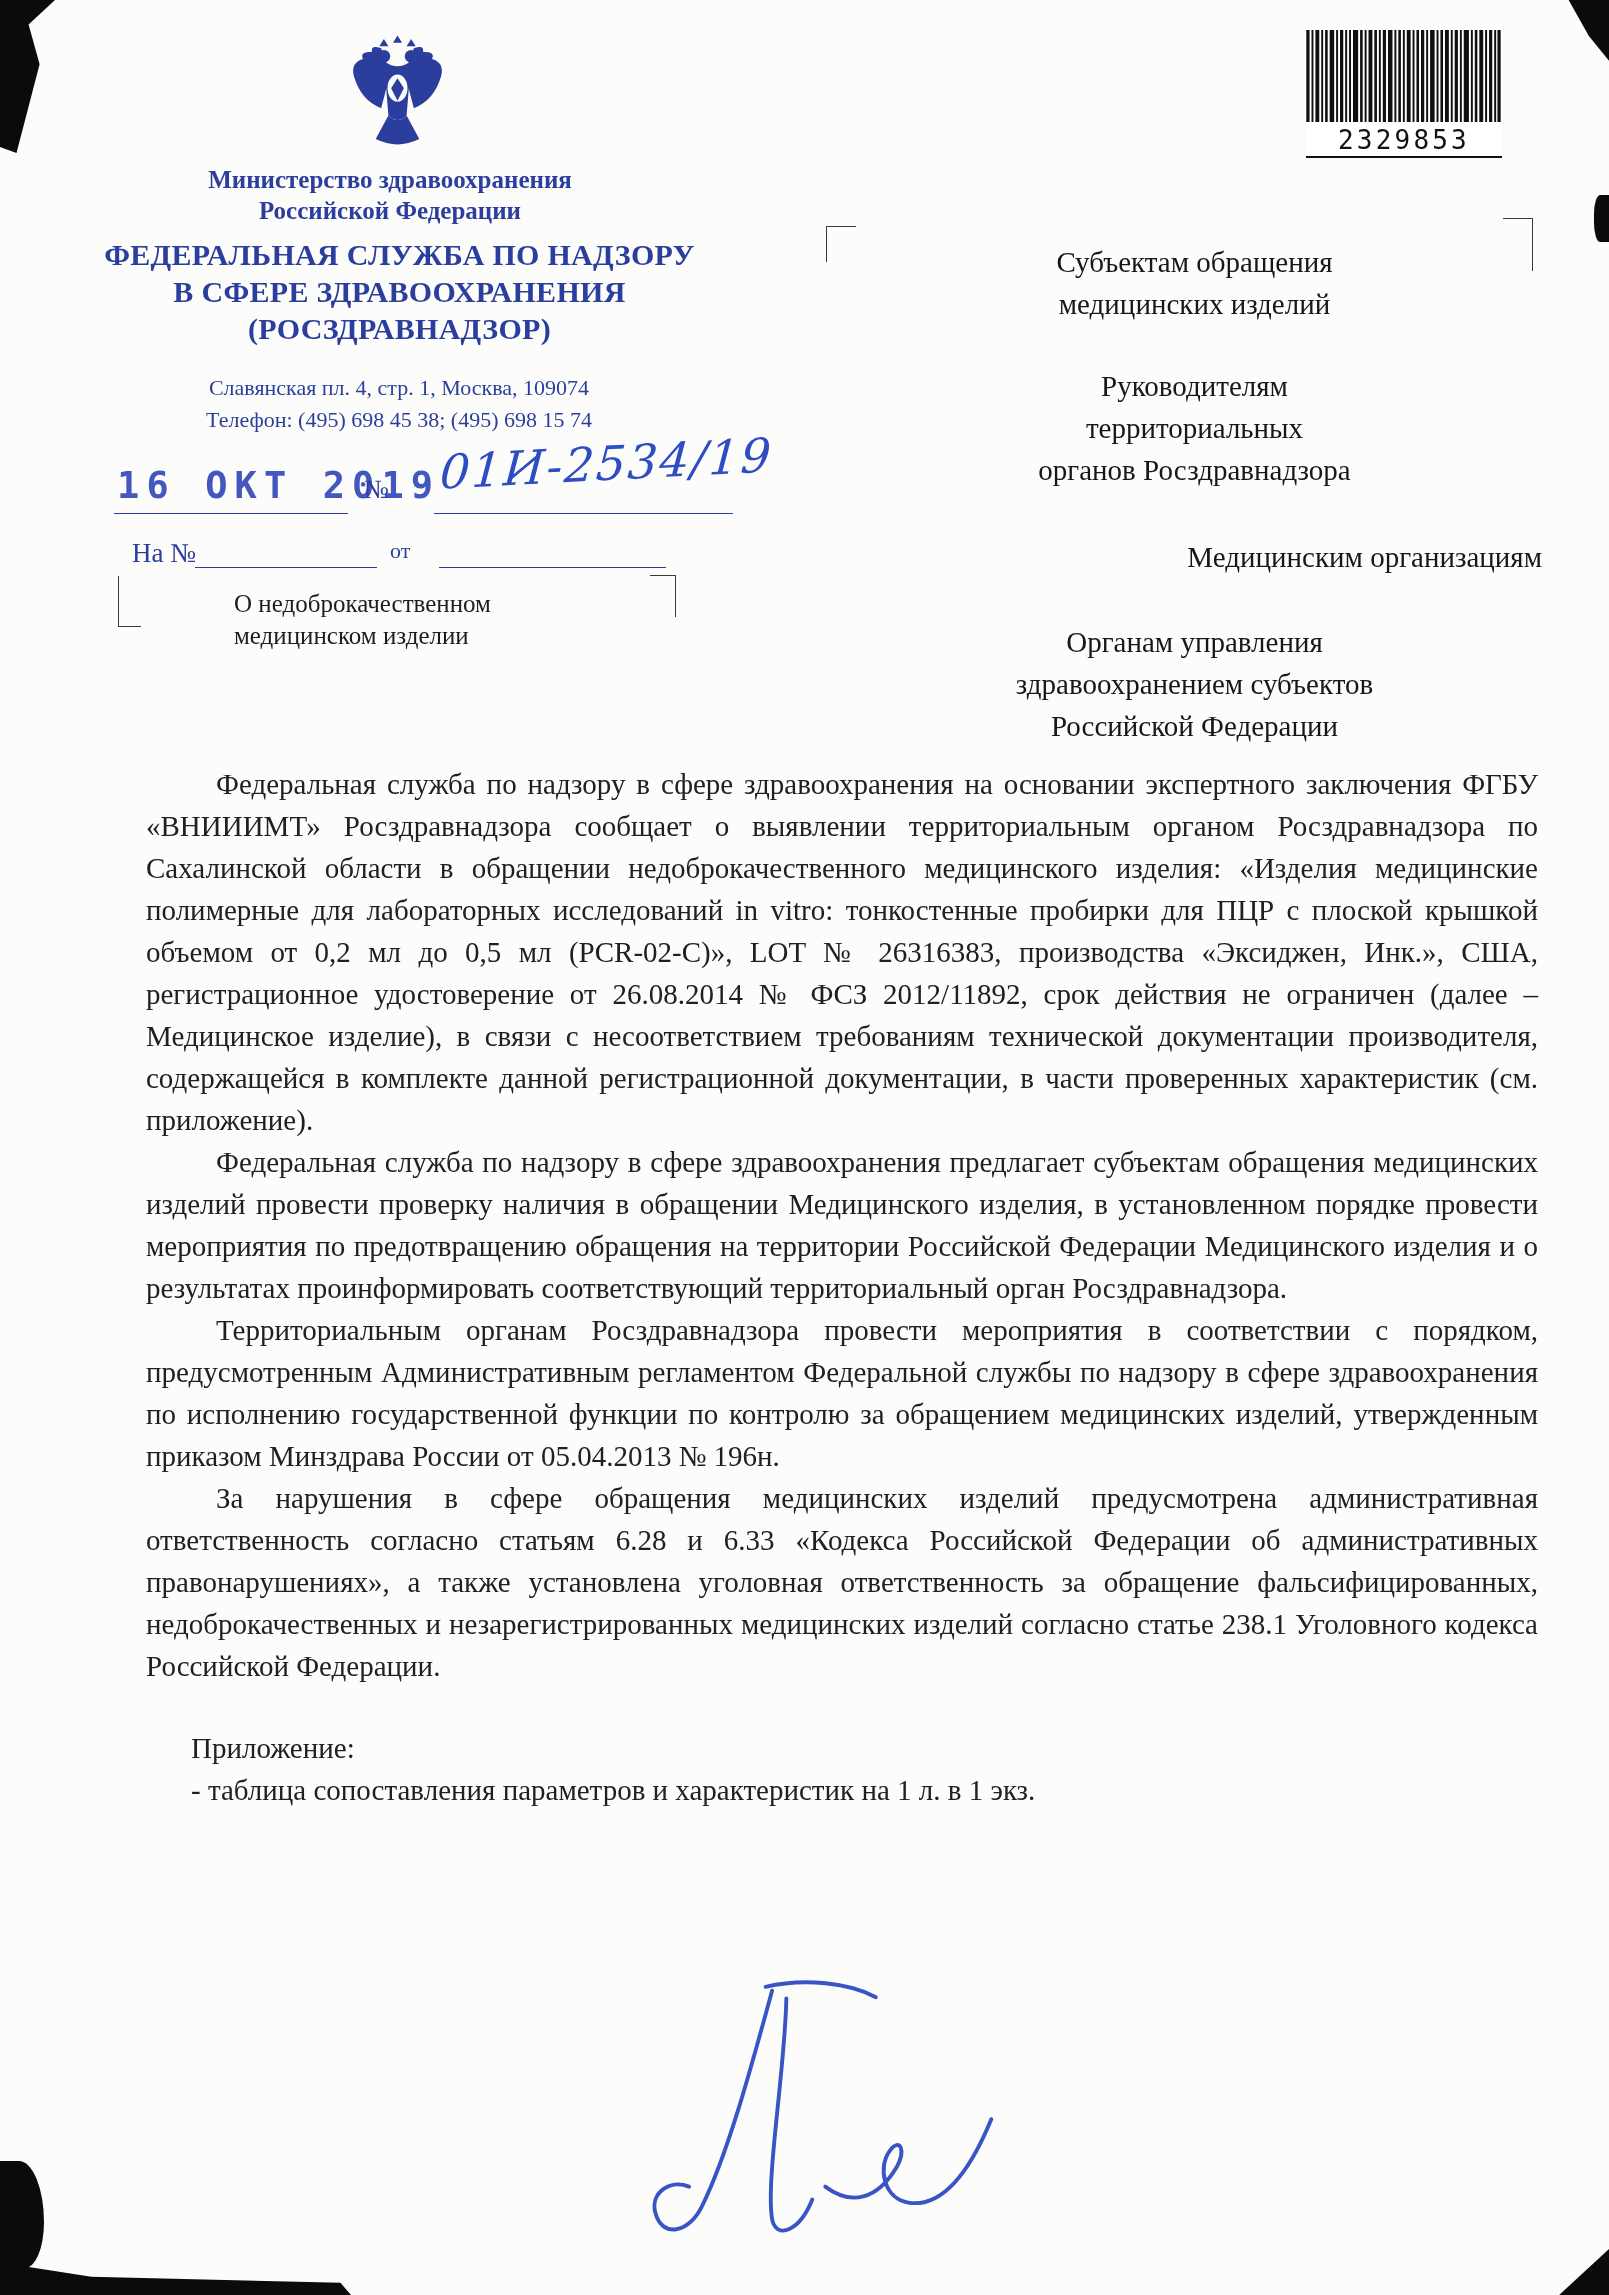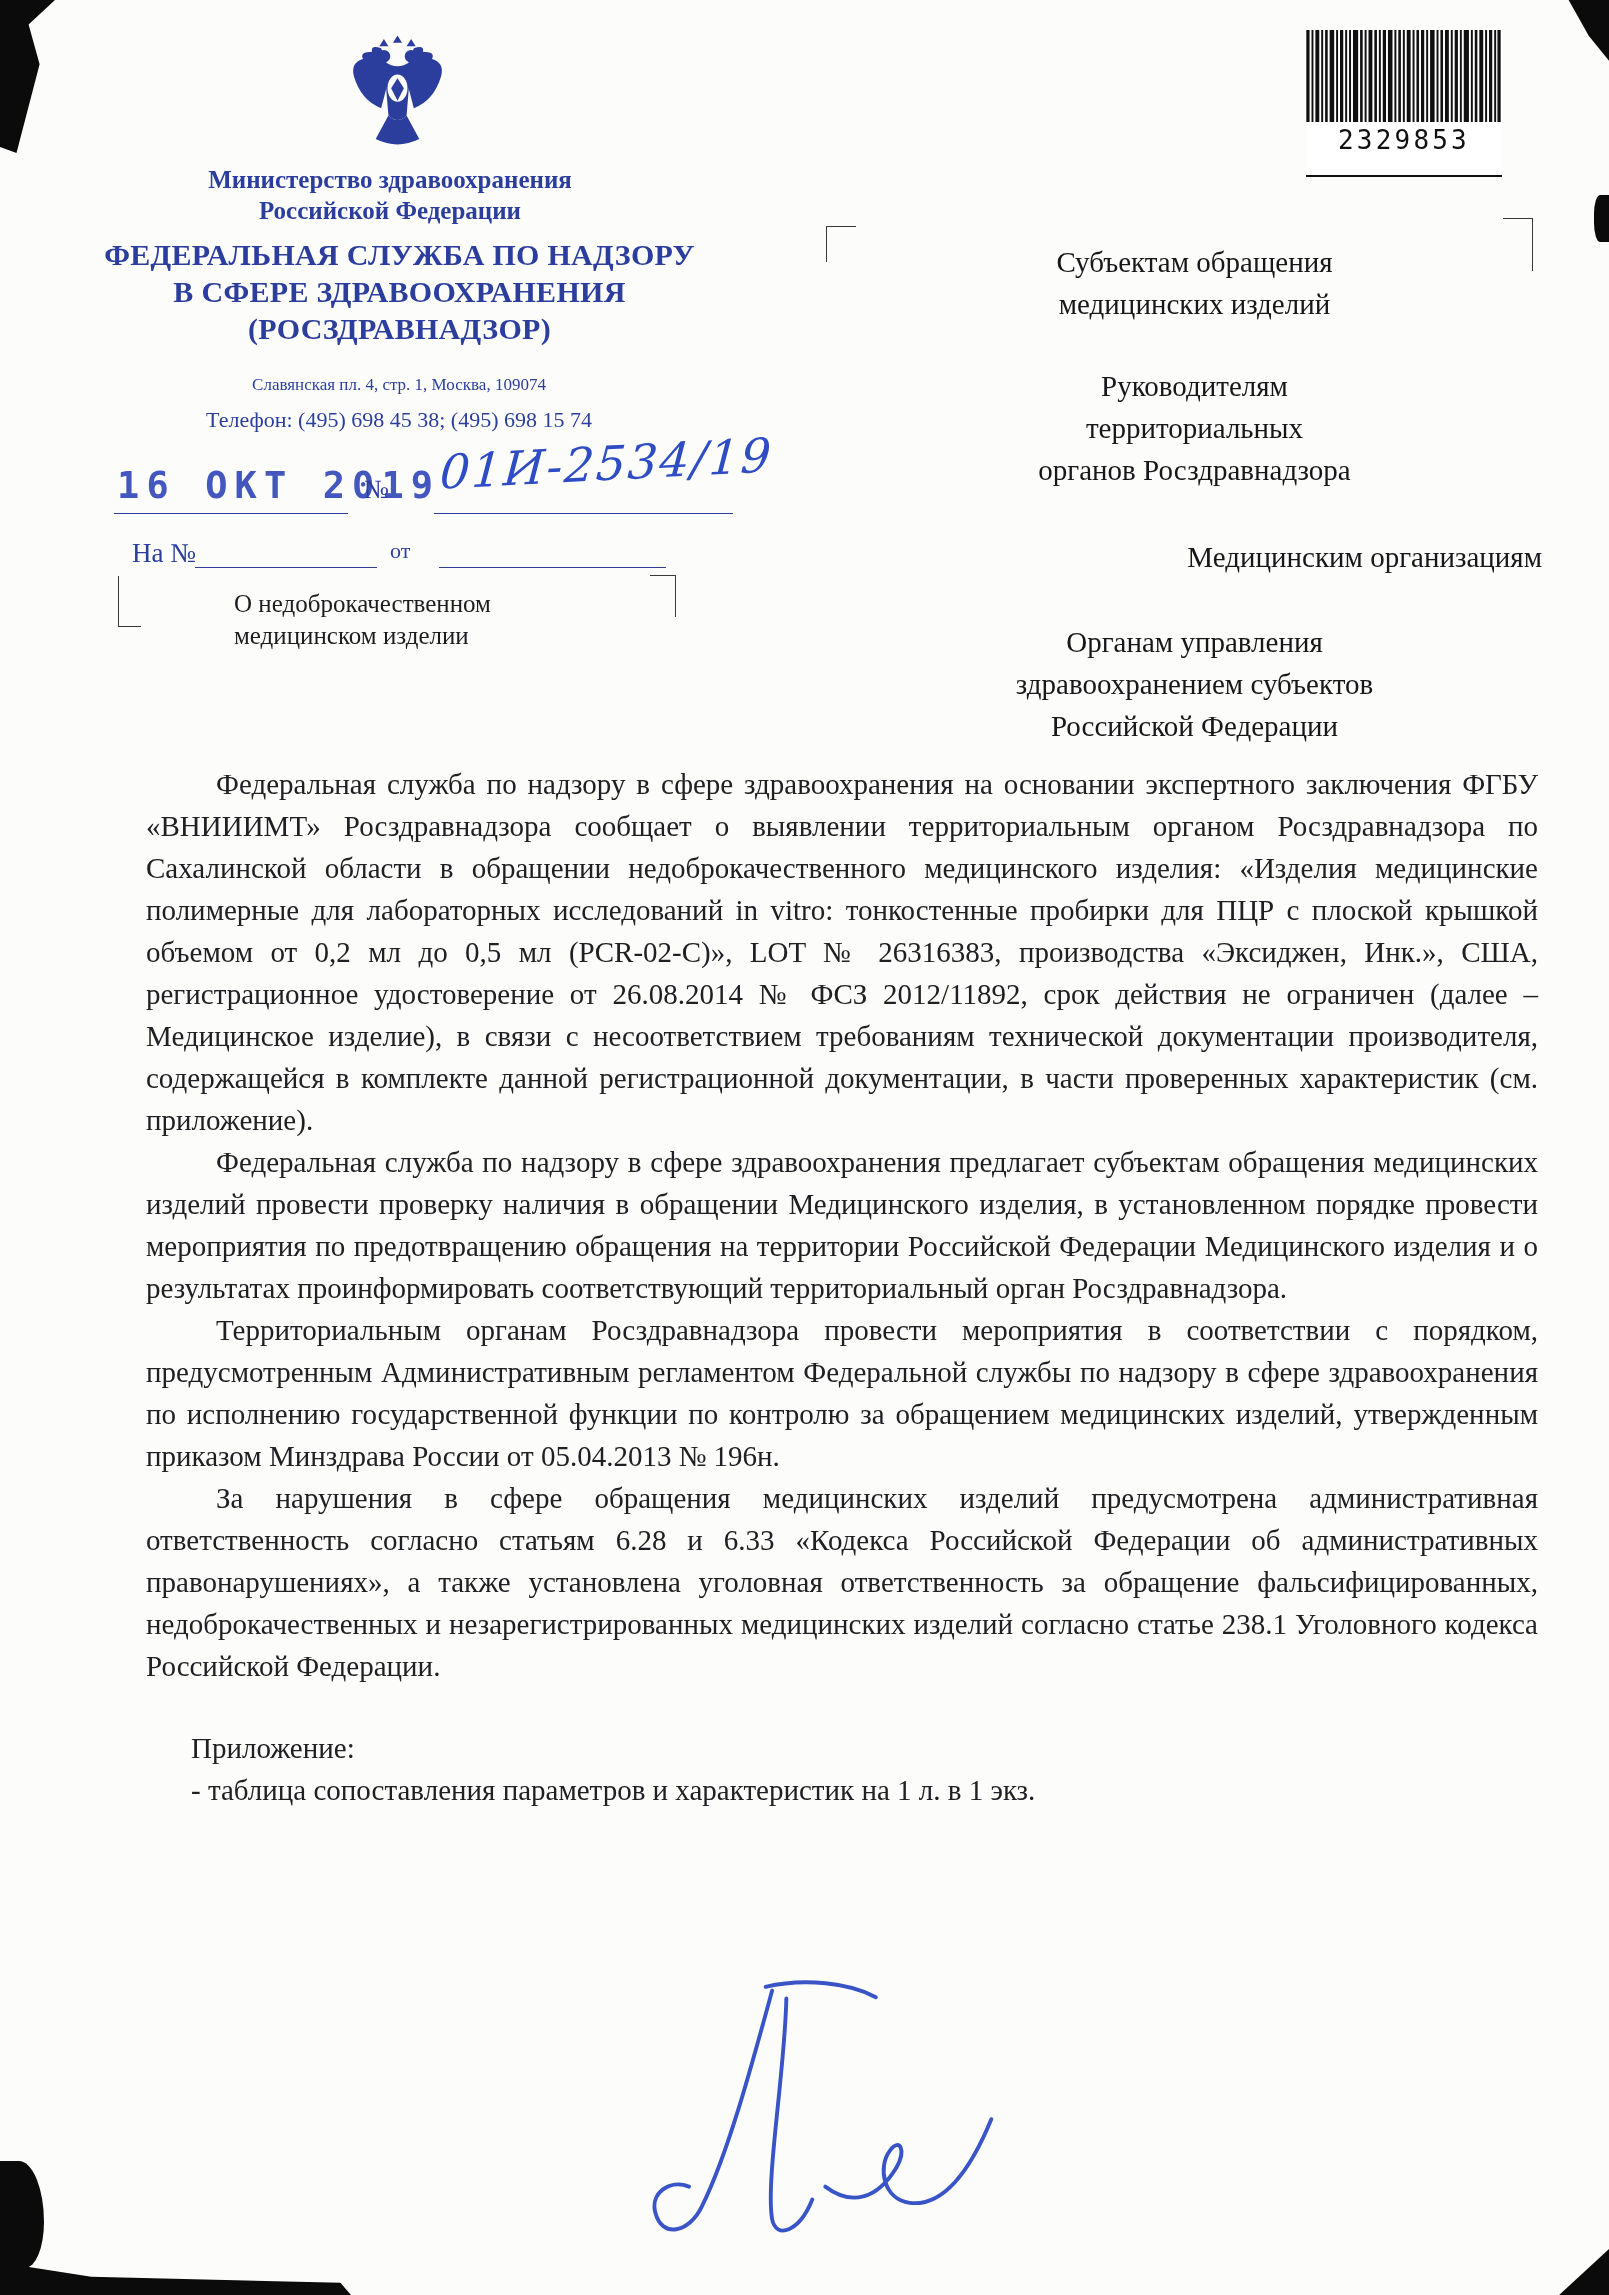--- a/index.html
+++ b/index.html
@@ -23,21 +23,21 @@
   .art-bl2 { left:0; bottom:27px; width:44px; height:107px; border-radius:0 60% 45% 0; }
   .art-br { right:0; bottom:0; width:62px; height:47px;
     clip-path:polygon(18% 100%,100% 0,100% 100%); }
 
   
   .emblem { position:absolute; left:343px; top:32px; width:109px; height:125px; }
   .ministry { position:absolute; left:62px; top:164px; width:656px; text-align:center;
     font-weight:bold; font-size:25px; line-height:31px; white-space:pre-line; }
   .service { position:absolute; left:52px; top:236px; width:695px; text-align:center;
     font-weight:bold; font-size:30px; line-height:37px; white-space:pre-line; letter-spacing:0.3px; }
-  .address { position:absolute; left:71px; top:375px; width:656px; text-align:center; font-size:17px; }
+  .address { position:absolute; left:71px; top:375px; width:656px; text-align:center; font-size:22px; }
   .phone   { position:absolute; left:71px; top:407px; width:656px; text-align:center; font-size:22px; }
 
   .date-stamp { position:absolute; left:117px; top:464px;
     font-family:"DejaVu Sans Mono", monospace; font-weight:bold; font-size:37px;
     letter-spacing:7.1px; color:#4457be; }
   .rule { position:absolute; border-top:1.9px solid #2b3e9e; }
   .rule-date   { left:114px; top:513px; width:234px; }
   .no-sign     { position:absolute; left:364px; top:475px; font-size:26px; }
   .outgoing-number { position:absolute; left:440px; top:436px; font-size:47px; font-style:italic;
     color:#2e4cc4; transform:rotate(-3deg) skewX(-7deg); letter-spacing:1.9px;
@@ -55,21 +55,21 @@
     border-left:1.9px solid #3a3a3a; border-bottom:1.9px solid #3a3a3a; }
   .subj-right { left:650px; top:575px; width:26px; height:42px;
     border-top:1.9px solid #3a3a3a; border-right:1.9px solid #3a3a3a; }
   .rec-mark-left  { left:826px; top:226px; width:30px; height:36px;
     border-left:1.9px solid #3a3a3a; border-top:1.9px solid #3a3a3a; }
   .rec-mark-right { left:1503px; top:218px; width:30px; height:53px;
     border-top:1.9px solid #3a3a3a; border-right:1.9px solid #3a3a3a; }
 
   
   .barcode { position:absolute; left:1306px; top:30px; width:196px; text-align:center;
-    border-bottom:2.6px solid #111; padding-bottom:20px; background:#fff; }
+    border-bottom:2.6px solid #111; padding-bottom:1px; background:#fff; }
   .barcode svg { display:block; width:195px; height:92px; }
   .barcode-number { font-family:"DejaVu Sans Mono", monospace; font-size:26px;
     letter-spacing:3.2px; color:#111; margin-top:2.6px; }
 
   
   .recipient { position:absolute; left:847px; width:695px; text-align:center;
     font-size:29px; line-height:42px; white-space:pre-line; color:#17171a; }
   .r1 { top:241px; } .r2 { top:365px; } .r3 { top:536px;text-align:right; } .r4 { top:621px; }
 
   

